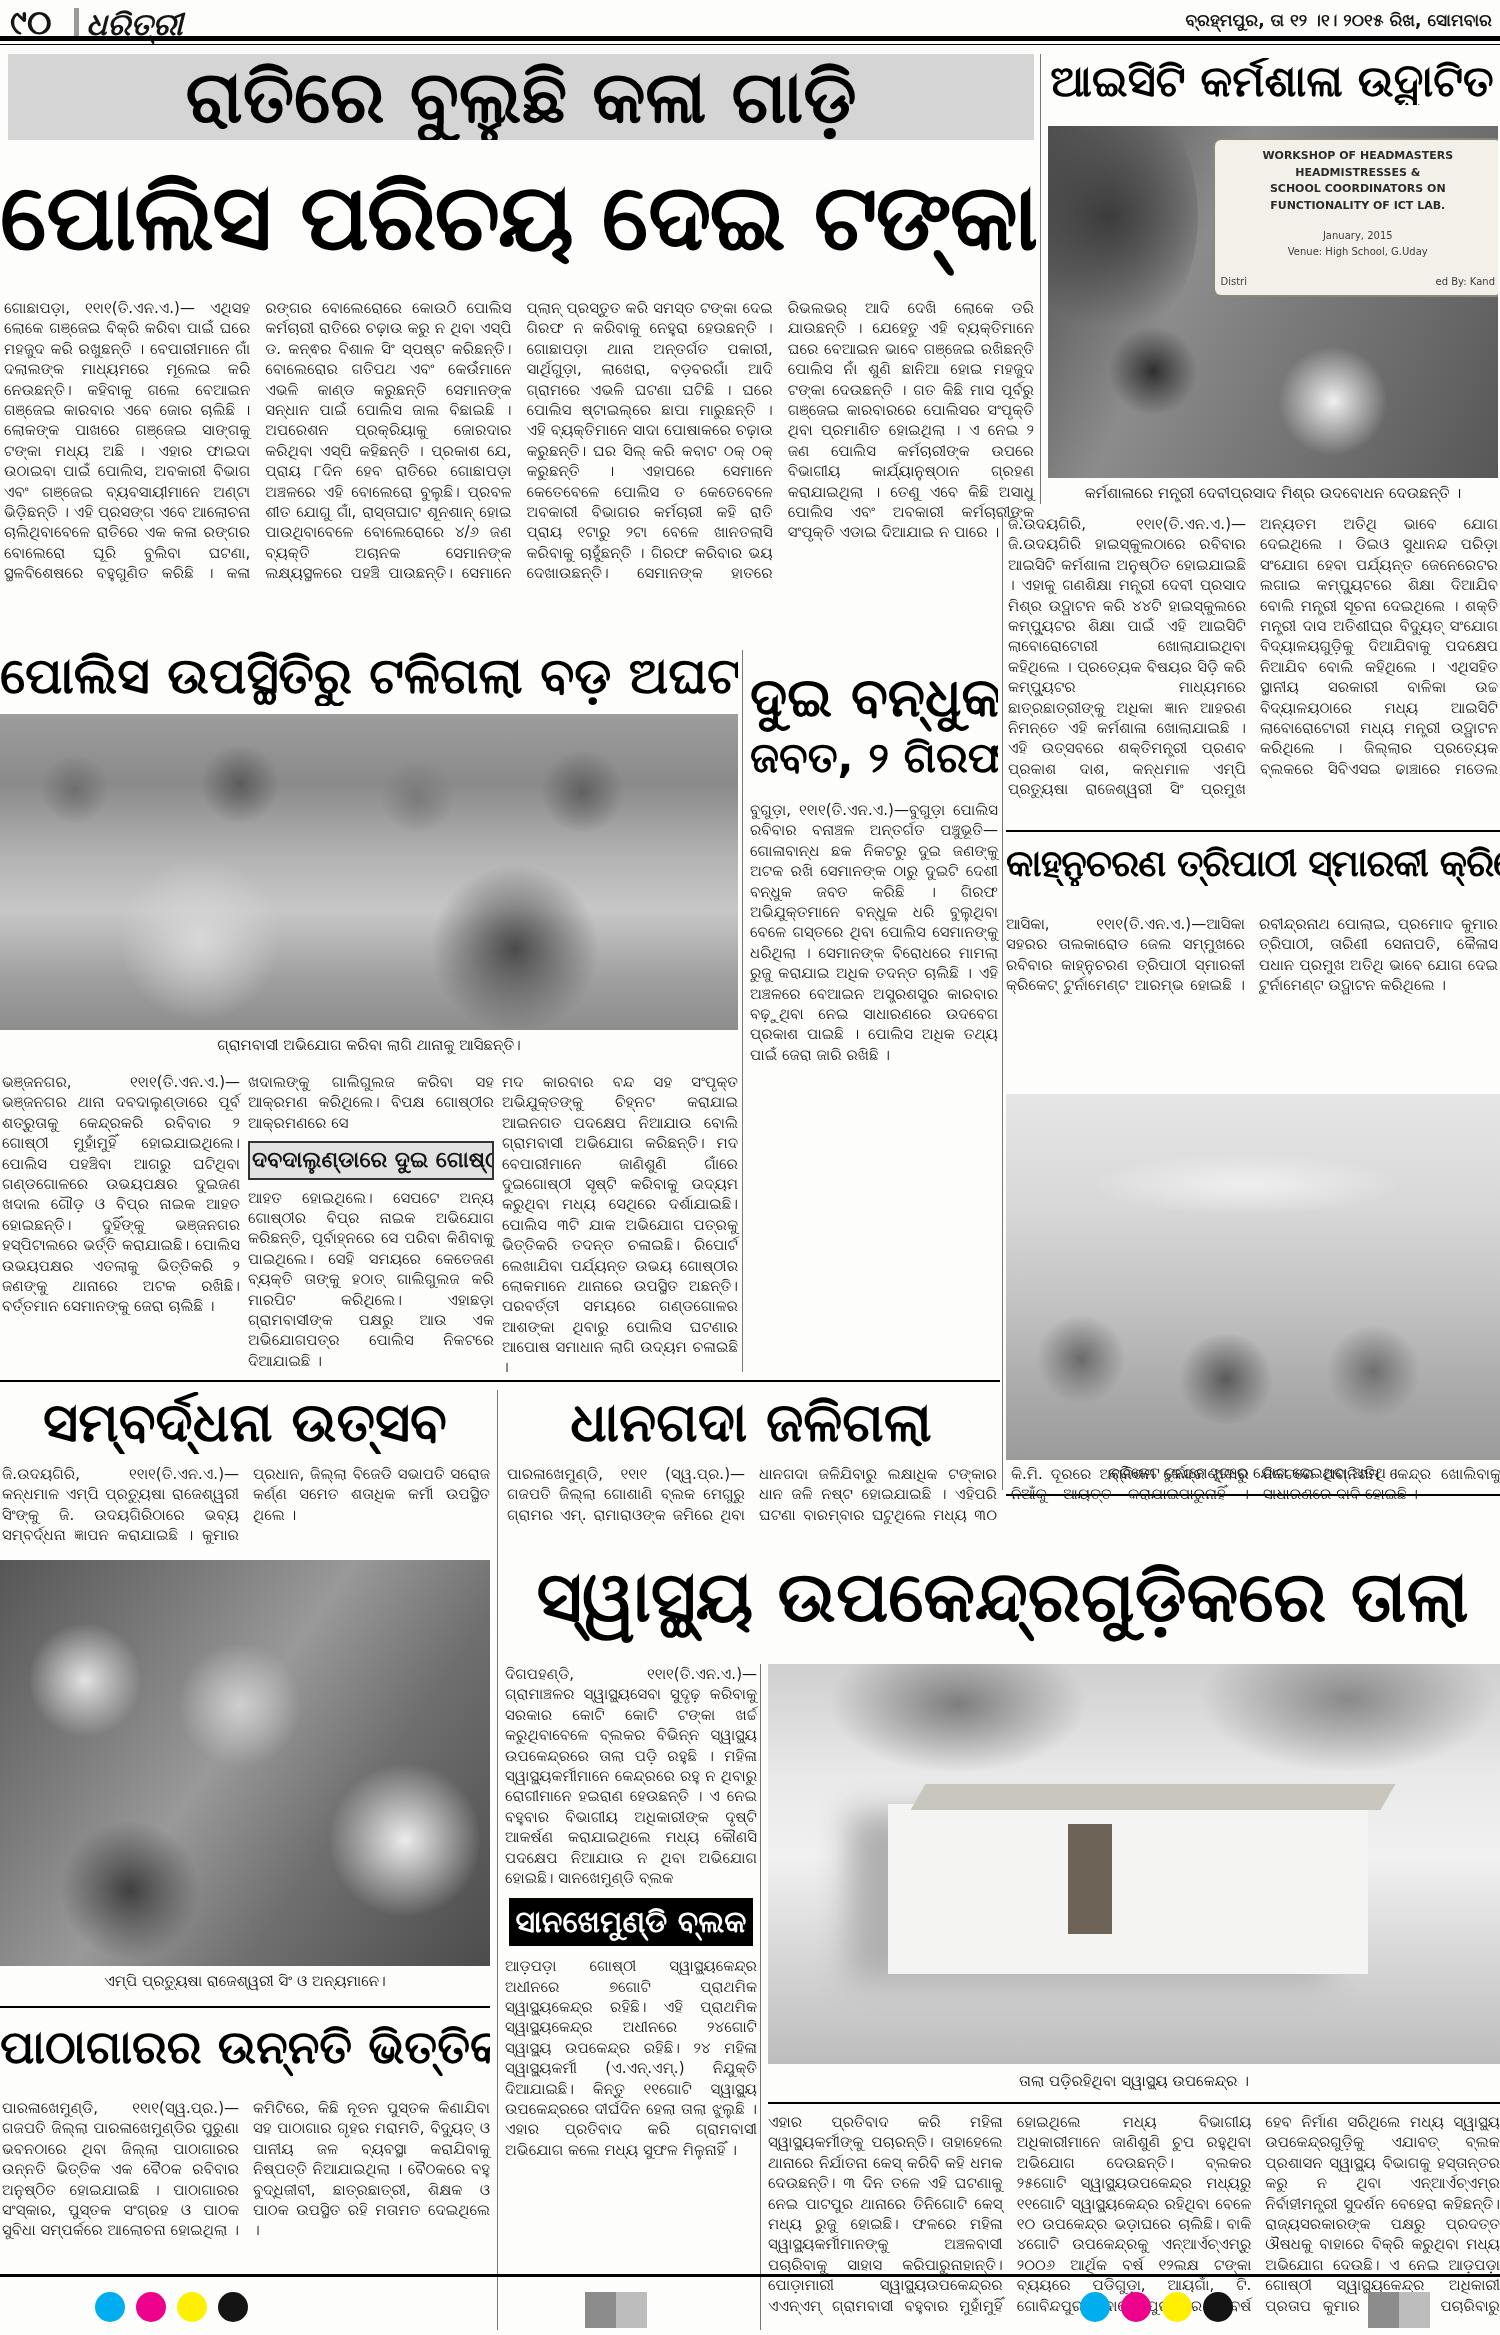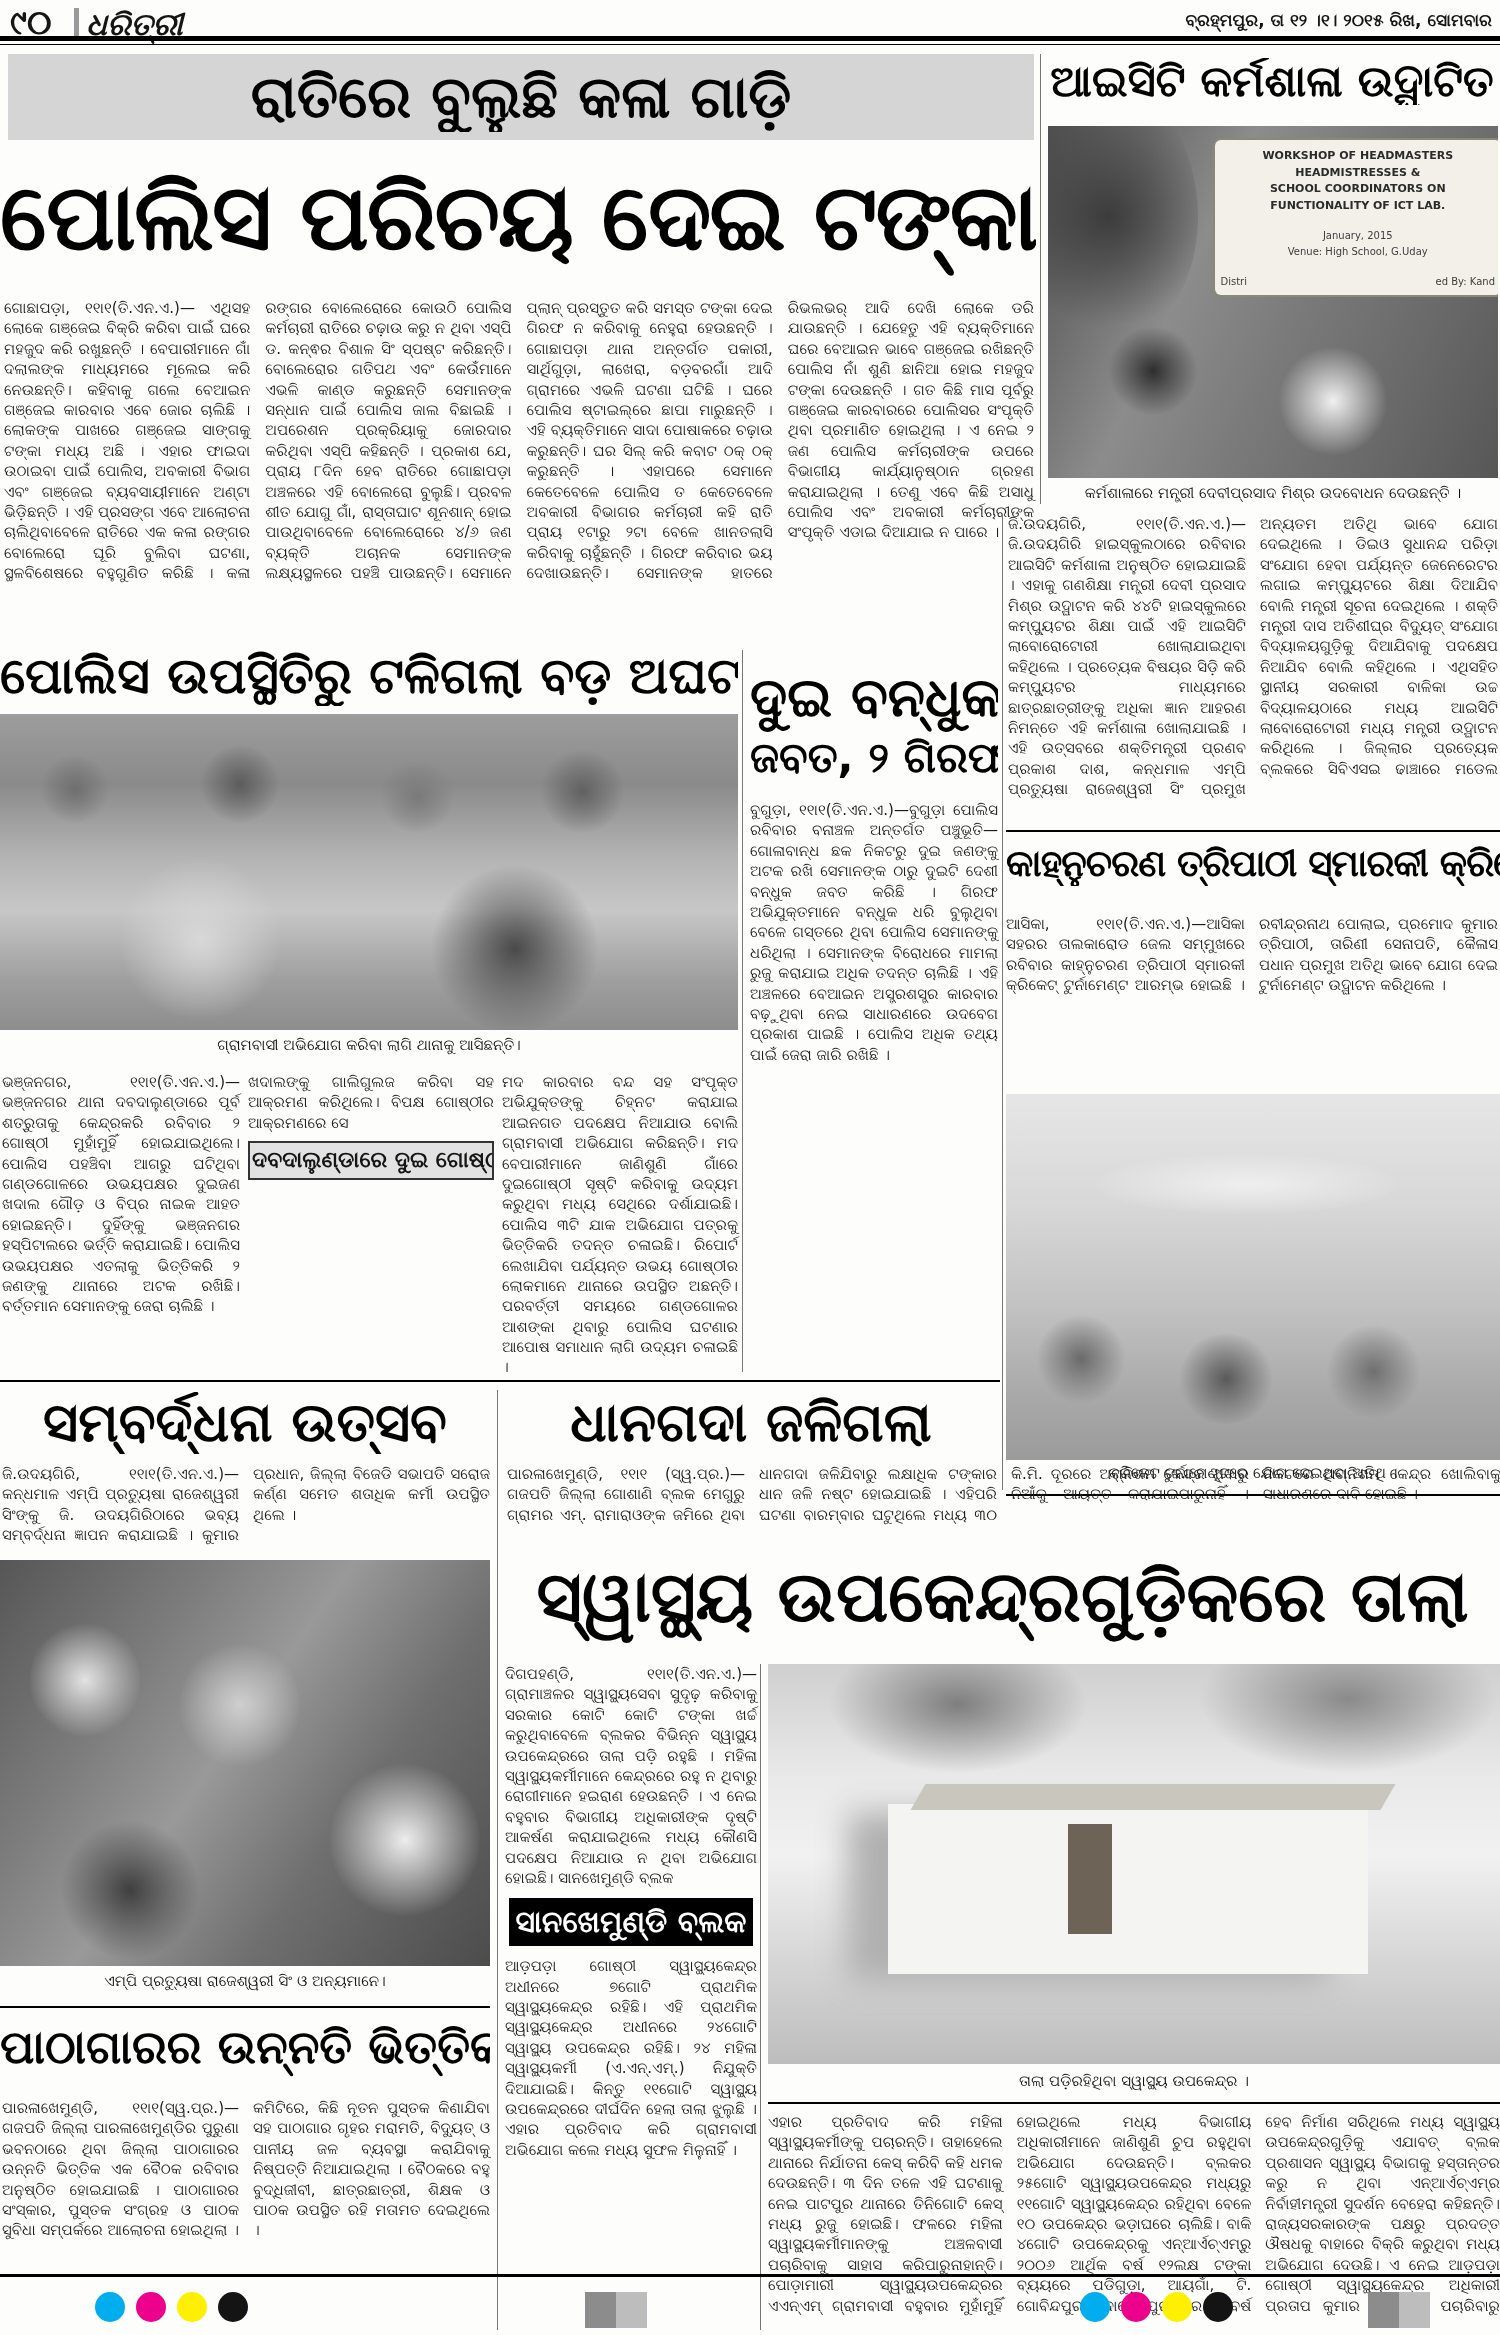--- a/index.html
+++ b/index.html
@@ -39,21 +39,21 @@
 <body>
 
 <div class="abs" style="left:10px;top:2px;font-size:34px;font-weight:bold;">୯୦</div>
 <div class="abs" style="left:74px;top:8px;width:5px;height:28px;background:#9a9a9a;"></div>
 <div class="abs" style="left:86px;top:6px;font-size:31px;font-weight:bold;font-style:italic;">ଧରିତ୍ରୀ</div>
 <div class="abs" style="right:8px;top:10px;font-size:17px;font-weight:bold;">ବ୍ରହ୍ମପୁର, ତା ୧୨ ।୧। ୨୦୧୫ ରିଖ, ସୋମବାର</div>
 <div class="abs hrule" style="left:0;top:36px;width:1500px;height:5px;"></div>
 <div class="abs hrule" style="left:0;top:44px;width:1500px;height:1px;"></div>
 
 <div class="abs kicker-box" style="left:8px;top:54px;width:1026px;height:86px;">
-  <span class="hl" style="font-size:58px;">ରାତିରେ ବୁଲୁଛି କଳା ଗାଡ଼ି</span>
+  <span class="hl" style="font-size:72px;">ରାତିରେ ବୁଲୁଛି କଳା ଗାଡ଼ି</span>
 </div>
 <div class="abs hl" style="left:0;top:150px;width:1036px;font-size:92px;line-height:135px;letter-spacing:-2px;">ପୋଲିସ ପରିଚୟ ଦେଇ ଟଙ୍କା ଆଦାୟ</div>
 
 <div class="abs body-text cols-4" style="left:4px;top:298px;width:1030px;height:344px;">
   <span>ଗୋଛାପଡ଼ା, ୧୧ା୧(ତି.ଏନ.ଏ.)— ଏଥିସହ ଲୋକେ ଗଞ୍ଜେଇ ବିକ୍ରି କରିବା ପାଇଁ ଘରେ ମହଜୁଦ କରି ରଖୁଛନ୍ତି । ବେପାରୀମାନେ ଗାଁ ଦଲାଲଙ୍କ ମାଧ୍ୟମରେ ମୂଲେଇ କରି ନେଉଛନ୍ତି। କହିବାକୁ ଗଲେ ବେଆଇନ ଗଞ୍ଜେଇ କାରବାର ଏବେ ଜୋର ଚାଲିଛି । ଲୋକଙ୍କ ପାଖରେ ଗଞ୍ଜେଇ ସାଙ୍ଗକୁ ଟଙ୍କା ମଧ୍ୟ ଅଛି । ଏହାର ଫାଇଦା ଉଠାଇବା ପାଇଁ ପୋଲିସ, ଅବକାରୀ ବିଭାଗ ଏବଂ ଗଞ୍ଜେଇ ବ୍ୟବସାୟୀମାନେ ଅଣ୍ଟା ଭିଡ଼ିଛନ୍ତି । ଏହି ପ୍ରସଙ୍ଗ ଏବେ ଆଲୋଚନା ଚାଲିଥିବାବେଳେ ରାତିରେ ଏକ କଳା ରଙ୍ଗର ବୋଲେରୋ ଘୂରି ବୁଲିବା ଘଟଣା, ସ୍ଥଳବିଶେଷରେ ବହୁଗୁଣିତ କରିଛି ।</span>
   <span>କଳା ରଙ୍ଗର ବୋଲେରୋରେ କୋଉଠି ପୋଲିସ କର୍ମଚାରୀ ରାତିରେ ଚଢ଼ାଉ କରୁ ନ ଥିବା ଏସ୍ପି ଡ. କନ୍ଵର ବିଶାଳ ସିଂ ସ୍ପଷ୍ଟ କରିଛନ୍ତି। ବୋଲେରୋର ଗତିପଥ ଏବଂ କେଉଁମାନେ ଏଭଳି କାଣ୍ଡ କରୁଛନ୍ତି ସେମାନଙ୍କ ସନ୍ଧାନ ପାଇଁ ପୋଲିସ ଜାଲ ବିଛାଇଛି । ଅପରେଶନ ପ୍ରକ୍ରିୟାକୁ ଜୋରଦାର କରିଥିବା ଏସ୍ପି କହିଛନ୍ତି । ପ୍ରକାଶ ଯେ, ପ୍ରାୟ ୮ଦିନ ହେବ ରାତିରେ ଗୋଛାପଡ଼ା ଅଞ୍ଚଳରେ ଏହି ବୋଲେରୋ ବୁଲୁଛି। ପ୍ରବଳ ଶୀତ ଯୋଗୁ ଗାଁ, ରାସ୍ତାଘାଟ ଶୂନଶାନ୍ ହୋଇ ପାଉଥିବାବେଳେ ବୋଲେରୋରେ ୪/୬ ଜଣ ବ୍ୟକ୍ତି ଅଚାନକ ସେମାନଙ୍କ ଲକ୍ଷ୍ୟସ୍ଥଳରେ ପହଞ୍ଚି ପାଉଛନ୍ତି। ସେମାନେ ପ୍ଲାନ୍ ପ୍ରସ୍ତୁତ କରି</span>
   <span>ସମସ୍ତ ଟଙ୍କା ଦେଇ ଗିରଫ ନ କରିବାକୁ ନେହୁରା ହେଉଛନ୍ତି । ଗୋଛାପଡ଼ା ଥାନା ଅନ୍ତର୍ଗତ ପକାରୀ, ସାର୍ଥିଗୁଡ଼ା, ଲାଖେରା, ବଡ଼ବରଗାଁ ଆଦି ଗ୍ରାମରେ ଏଭଳି ଘଟଣା ଘଟିଛି । ଘରେ ପୋଲିସ ଷ୍ଟାଇଲ୍‌ରେ ଛାପା ମାରୁଛନ୍ତି । ଏହି ବ୍ୟକ୍ତିମାନେ ସାଦା ପୋଷାକରେ ଚଢ଼ାଉ କରୁଛନ୍ତି। ଘର ସିଲ୍ କରି କବାଟ ଠକ୍ ଠକ୍ କରୁଛନ୍ତି । ଏହାପରେ ସେମାନେ କେତେବେଳେ ପୋଲିସ ତ କେତେବେଳେ ଅବକାରୀ ବିଭାଗର କର୍ମଚାରୀ କହି ରାତି ପ୍ରାୟ ୧ଟାରୁ ୨ଟା ବେଳେ ଖାନତଲାସି କରିବାକୁ ଚାହୁଁଛନ୍ତି । ଗିରଫ କରିବାର ଭୟ ଦେଖାଉଛନ୍ତି। ସେମାନଙ୍କ ହାତରେ ରିଭଲଭର୍ ଆଦି ଦେଖି ଲୋକେ ଡରି ଯାଉଛନ୍ତି ।</span>
   <span>ଯେହେତୁ ଏହି ବ୍ୟକ୍ତିମାନେ ଘରେ ବେଆଇନ ଭାବେ ଗଞ୍ଜେଇ ରଖିଛନ୍ତି ପୋଲିସ ନାଁ ଶୁଣି ଛାନିଆ ହୋଇ ମହଜୁଦ ଟଙ୍କା ଦେଉଛନ୍ତି । ଗତ କିଛି ମାସ ପୂର୍ବରୁ ଗଞ୍ଜେଇ କାରବାରରେ ପୋଲିସର ସଂପୃକ୍ତି ଥିବା ପ୍ରମାଣିତ ହୋଇଥିଲା । ଏ ନେଇ ୨ ଜଣ ପୋଲିସ କର୍ମଚାରୀଙ୍କ ଉପରେ ବିଭାଗୀୟ କାର୍ଯ୍ୟାନୁଷ୍ଠାନ ଗ୍ରହଣ କରାଯାଇଥିଲା । ତେଣୁ ଏବେ କିଛି ଅସାଧୁ ପୋଲିସ ଏବଂ ଅବକାରୀ କର୍ମଚାରୀଙ୍କ ସଂପୃକ୍ତି ଏଡାଇ ଦିଆଯାଇ ନ ପାରେ ।</span>
 </div>
 
@@ -97,20 +97,21 @@
   <div class="blob" style="left:540px;top:35px;width:85px;height:85px;background:radial-gradient(circle,#616161,#61616100 70%);"></div>
   <div class="blob" style="left:120px;top:140px;width:160px;height:170px;background:radial-gradient(circle,#d8d8d8,#d8d8d800 70%);"></div>
   <div class="blob" style="left:430px;top:150px;width:170px;height:170px;background:radial-gradient(circle,#4a4a4a,#4a4a4a00 70%);"></div>
 </div>
 <div class="abs caption" style="left:0;top:1036px;width:738px;">ଗ୍ରାମବାସୀ ଅଭିଯୋଗ କରିବା ଲାଗି ଥାନାକୁ ଆସିଛନ୍ତି।</div>
 
 <div class="abs body-text" style="left:2px;top:1072px;width:238px;height:300px;">ଭଞ୍ଜନଗର, ୧୧ା୧(ତି.ଏନ.ଏ.)— ଭଞ୍ଜନଗର ଥାନା ଦବଦାଲୁଣ୍ଡାରେ ପୂର୍ବ ଶତ୍ରୁତାକୁ କେନ୍ଦ୍ରକରି ରବିବାର ୨ ଗୋଷ୍ଠୀ ମୁହାଁମୁହିଁ ହୋଇଯାଇଥିଲେ। ପୋଲିସ ପହଞ୍ଚିବା ଆଗରୁ ଘଟିଥିବା ଗଣ୍ଡଗୋଳରେ ଉଭୟପକ୍ଷର ଦୁଇଜଣ ଖଦାଲ ଗୌଡ଼ ଓ ବିପ୍ର ନାଇକ ଆହତ ହୋଇଛନ୍ତି। ଦୁହିଁଙ୍କୁ ଭଞ୍ଜନଗର ହସ୍ପିଟାଲରେ ଭର୍ତ୍ତି କରାଯାଇଛି। ପୋଲିସ ଉଭୟପକ୍ଷର ଏତଲାକୁ ଭିତ୍ତିକରି ୨ ଜଣଙ୍କୁ ଥାନାରେ ଅଟକ ରଖିଛି। ବର୍ତ୍ତମାନ ସେମାନଙ୍କୁ ଜେରା ଚାଲିଛି ।</div>
 <div class="abs" style="left:248px;top:1072px;width:246px;height:300px;">
   <div class="body-text">ଖଦାଲଙ୍କୁ ଗାଲିଗୁଲଜ କରିବା ସହ ଆକ୍ରମଣ କରିଥିଲେ। ବିପକ୍ଷ ଗୋଷ୍ଠୀର ଆକ୍ରମଣରେ ସେ</div>
   <div class="graybox-sub" style="margin:8px 0;">ଦବଦାଲୁଣ୍ଡାରେ ଦୁଇ ଗୋଷ୍ଠୀ ମୁହାଁମୁହିଁ</div>
+  <div class="body-text">ଆହତ ହୋଇଥିଲେ। ସେପଟେ ଅନ୍ୟ ଗୋଷ୍ଠୀର ବିପ୍ର ନାଇକ ଅଭିଯୋଗ କରିଛନ୍ତି, ପୂର୍ବାହ୍ନରେ ସେ ପରିବା କିଣିବାକୁ ପାଇଥିଲେ। ସେହି ସମୟରେ କେତେଜଣ ବ୍ୟକ୍ତି ତାଙ୍କୁ ହଠାତ୍ ଗାଲିଗୁଲଜ କରି ମାରପିଟ କରିଥିଲେ। ଏହାଛଡ଼ା ଗ୍ରାମବାସୀଙ୍କ ପକ୍ଷରୁ ଆଉ ଏକ ଅଭିଯୋଗପତ୍ର ପୋଲିସ ନିକଟରେ ଦିଆଯାଇଛି ।</div>
 </div>
 <div class="abs body-text" style="left:502px;top:1072px;width:236px;height:300px;">ମଦ କାରବାର ବନ୍ଦ ସହ ସଂପୃକ୍ତ ଅଭିଯୁକ୍ତଙ୍କୁ ଚିହ୍ନଟ କରାଯାଇ ଆଇନଗତ ପଦକ୍ଷେପ ନିଆଯାଉ ବୋଲି ଗ୍ରାମବାସୀ ଅଭିଯୋଗ କରିଛନ୍ତି। ମଦ ବେପାରୀମାନେ ଜାଣିଶୁଣି ଗାଁରେ ଦୁଇଗୋଷ୍ଠୀ ସୃଷ୍ଟି କରିବାକୁ ଉଦ୍ୟମ କରୁଥିବା ମଧ୍ୟ ସେଥିରେ ଦର୍ଶାଯାଇଛି। ପୋଲିସ ୩ଟି ଯାକ ଅଭିଯୋଗ ପତ୍ରକୁ ଭିତ୍ତିକରି ତଦନ୍ତ ଚଳାଇଛି। ରିପୋର୍ଟ ଲେଖାଯିବା ପର୍ଯ୍ୟନ୍ତ ଉଭୟ ଗୋଷ୍ଠୀର ଲୋକମାନେ ଥାନାରେ ଉପସ୍ଥିତ ଅଛନ୍ତି। ପରବର୍ତ୍ତୀ ସମୟରେ ଗଣ୍ଡଗୋଳର ଆଶଙ୍କା ଥିବାରୁ ପୋଲିସ ଘଟଣାର ଆପୋଷ ସମାଧାନ ଲାଗି ଉଦ୍ୟମ ଚଳାଇଛି ।</div>
 
 <div class="abs" style="left:750px;top:664px;width:248px;">
   <div class="hl" style="font-size:54px;line-height:1.25;">ଦୁଇ ବନ୍ଧୁକ</div>
   <div class="hl" style="font-size:42px;line-height:1.25;">ଜବତ, ୨ ଗିରଫ</div>
 </div>
 <div class="abs body-text" style="left:750px;top:800px;width:248px;height:572px;">ବୁଗୁଡ଼ା, ୧୧ା୧(ତି.ଏନ.ଏ.)—ବୁଗୁଡ଼ା ପୋଲିସ ରବିବାର ବନାଞ୍ଚଳ ଅନ୍ତର୍ଗତ ପଞ୍ଚୁଭୂତି—ଗୋଳାବାନ୍ଧ ଛକ ନିକଟରୁ ଦୁଇ ଜଣଙ୍କୁ ଅଟକ ରଖି ସେମାନଙ୍କ ଠାରୁ ଦୁଇଟି ଦେଶୀ ବନ୍ଧୁକ ଜବତ କରିଛି । ଗିରଫ ଅଭିଯୁକ୍ତମାନେ ବନ୍ଧୁକ ଧରି ବୁଲୁଥିବା ବେଳେ ଗସ୍ତରେ ଥିବା ପୋଲିସ ସେମାନଙ୍କୁ ଧରିଥିଲା । ସେମାନଙ୍କ ବିରୋଧରେ ମାମଲା ରୁଜୁ କରାଯାଇ ଅଧିକ ତଦନ୍ତ ଚାଲିଛି । ଏହି ଅଞ୍ଚଳରେ ବେଆଇନ ଅସ୍ତ୍ରଶସ୍ତ୍ର କାରବାର ବଢ଼ୁଥିବା ନେଇ ସାଧାରଣରେ ଉଦବେଗ ପ୍ରକାଶ ପାଇଛି । ପୋଲିସ ଅଧିକ ତଥ୍ୟ ପାଇଁ ଜେରା ଜାରି ରଖିଛି ।</div>
 
 <div class="abs hrule" style="left:1006px;top:830px;width:494px;height:2px;"></div>

